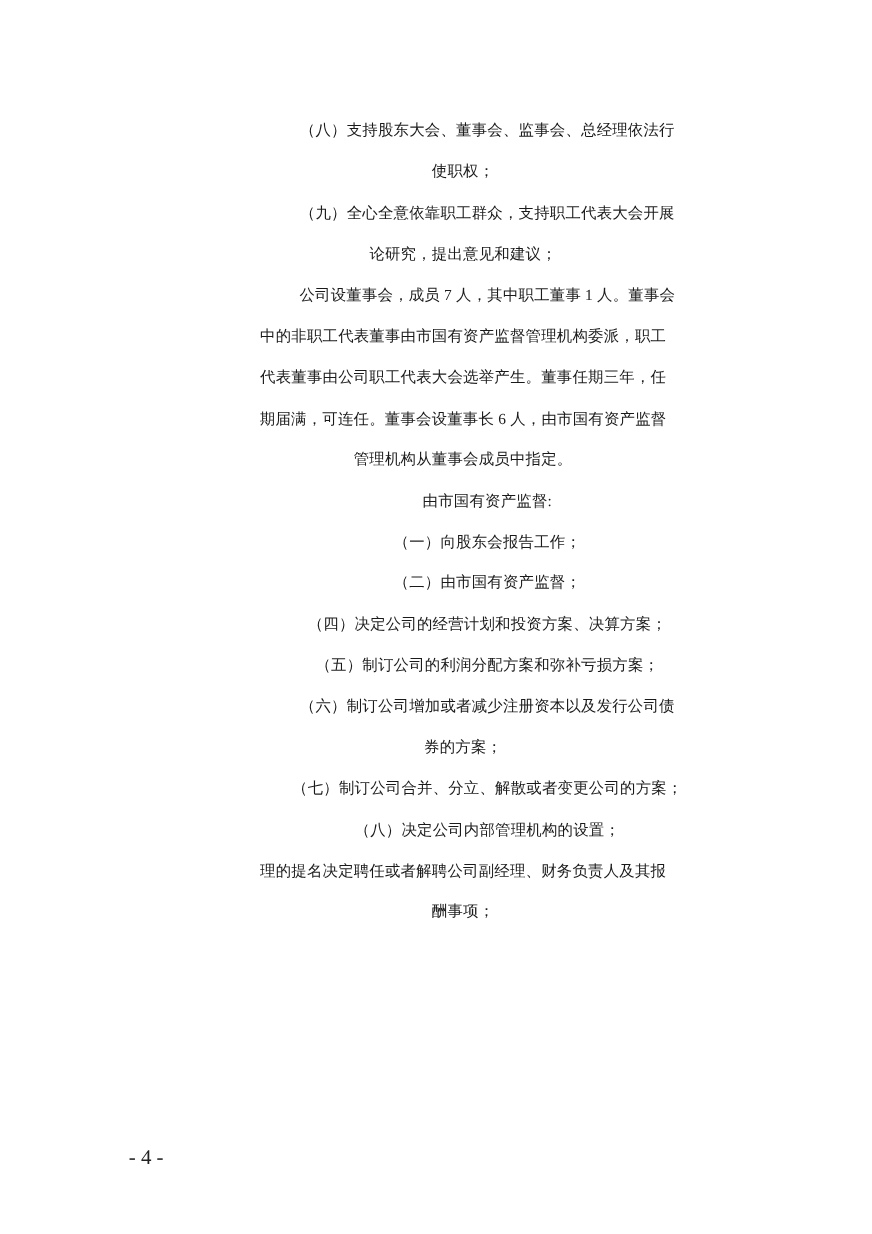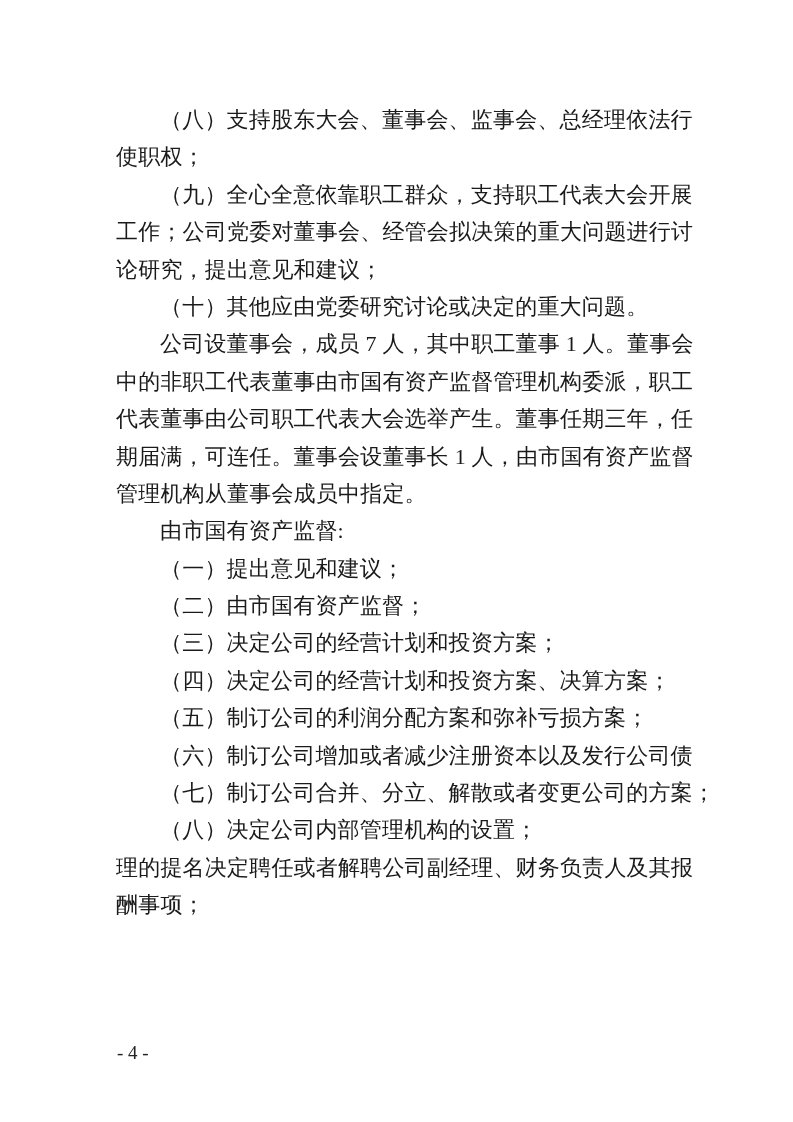--- a/index.html
+++ b/index.html
@@ -18,23 +18,23 @@
   }
   .doc-body {
     position: absolute;
     left: 116px;
     top: 101px;
     width: 610px;
   }
   .line {
     height: 37.4px;
     line-height: 37.4px;
-    font-size: 22px;
+    font-size: 14px;
     white-space: pre;
-    text-align: left;
+    text-align: center;
     letter-spacing: 0.2px;
   }
   .line.indent {
     text-indent: 44px;
   }
   .footer {
     position: absolute;
     left: 117px;
     top: 1041px;
     font-size: 19px;
@@ -44,34 +44,32 @@
   }
 </style>
 </head>
 <body>
 
 <div class="page">
   <div class="doc-body">
       <div class="line indent">（八）支持股东大会、董事会、监事会、总经理依法行</div>
       <div class="line">使职权；</div>
       <div class="line indent">（九）全心全意依靠职工群众，支持职工代表大会开展</div>
-      <div class="line">工作；公司党委对董事会、经管会拟决策的重大问题进行讨</div>
       <div class="line">论研究，提出意见和建议；</div>
-      <div class="line indent">（十）其他应由党委研究讨论或决定的重大问题。</div>
       <div class="line indent">公司设董事会，成员 7 人，其中职工董事 1 人。董事会</div>
       <div class="line">中的非职工代表董事由市国有资产监督管理机构委派，职工</div>
       <div class="line">代表董事由公司职工代表大会选举产生。董事任期三年，任</div>
-      <div class="line">期届满，可连任。董事会设董事长 1 人，由市国有资产监督</div>
+      <div class="line">期届满，可连任。董事会设董事长 6 人，由市国有资产监督</div>
       <div class="line">管理机构从董事会成员中指定。</div>
       <div class="line indent">由市国有资产监督:</div>
-      <div class="line indent">（一）提出意见和建议；</div>
+      <div class="line indent">（一）向股东会报告工作；</div>
       <div class="line indent">（二）由市国有资产监督；</div>
-      <div class="line indent">（三）决定公司的经营计划和投资方案；</div>
       <div class="line indent">（四）决定公司的经营计划和投资方案、决算方案；</div>
       <div class="line indent">（五）制订公司的利润分配方案和弥补亏损方案；</div>
       <div class="line indent">（六）制订公司增加或者减少注册资本以及发行公司债</div>
+      <div class="line">券的方案；</div>
       <div class="line indent">（七）制订公司合并、分立、解散或者变更公司的方案；</div>
       <div class="line indent">（八）决定公司内部管理机构的设置；</div>
       <div class="line">理的提名决定聘任或者解聘公司副经理、财务负责人及其报</div>
       <div class="line">酬事项；</div>
     </div>
   <div class="footer">- 4 -</div>
 </div>
 
 </body></html>

